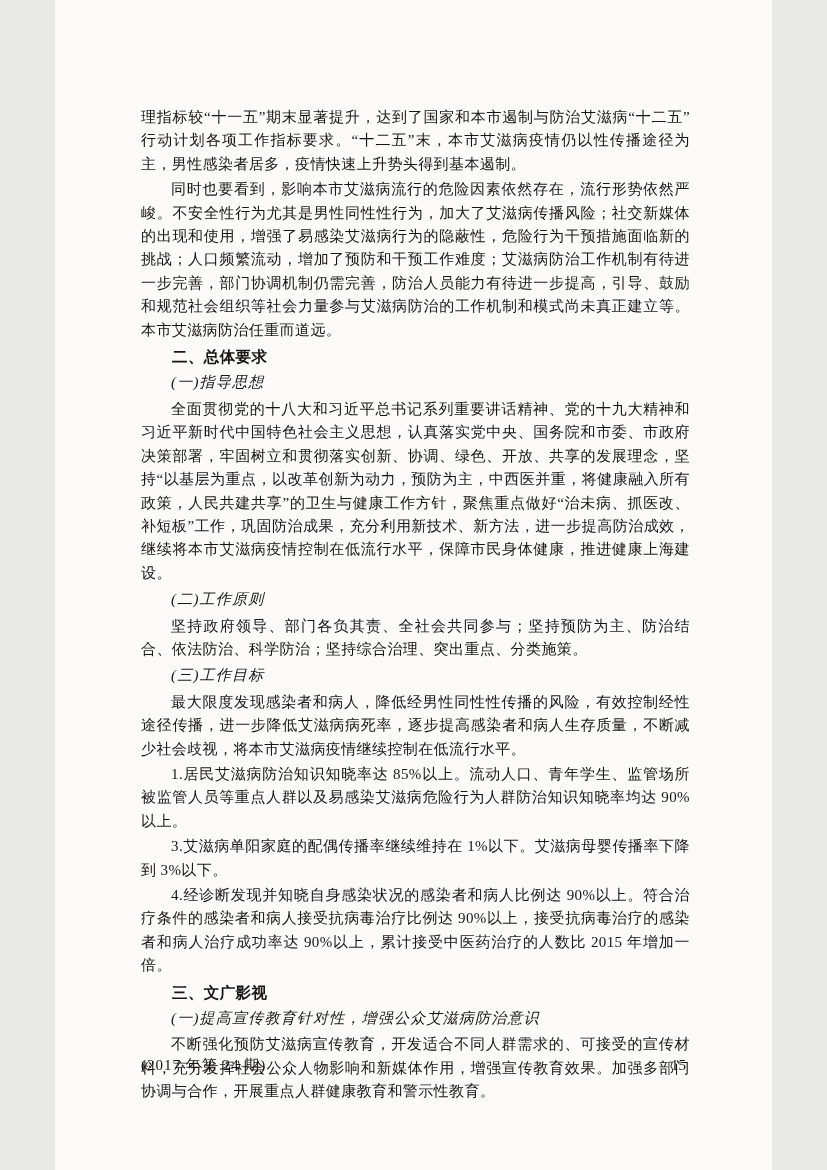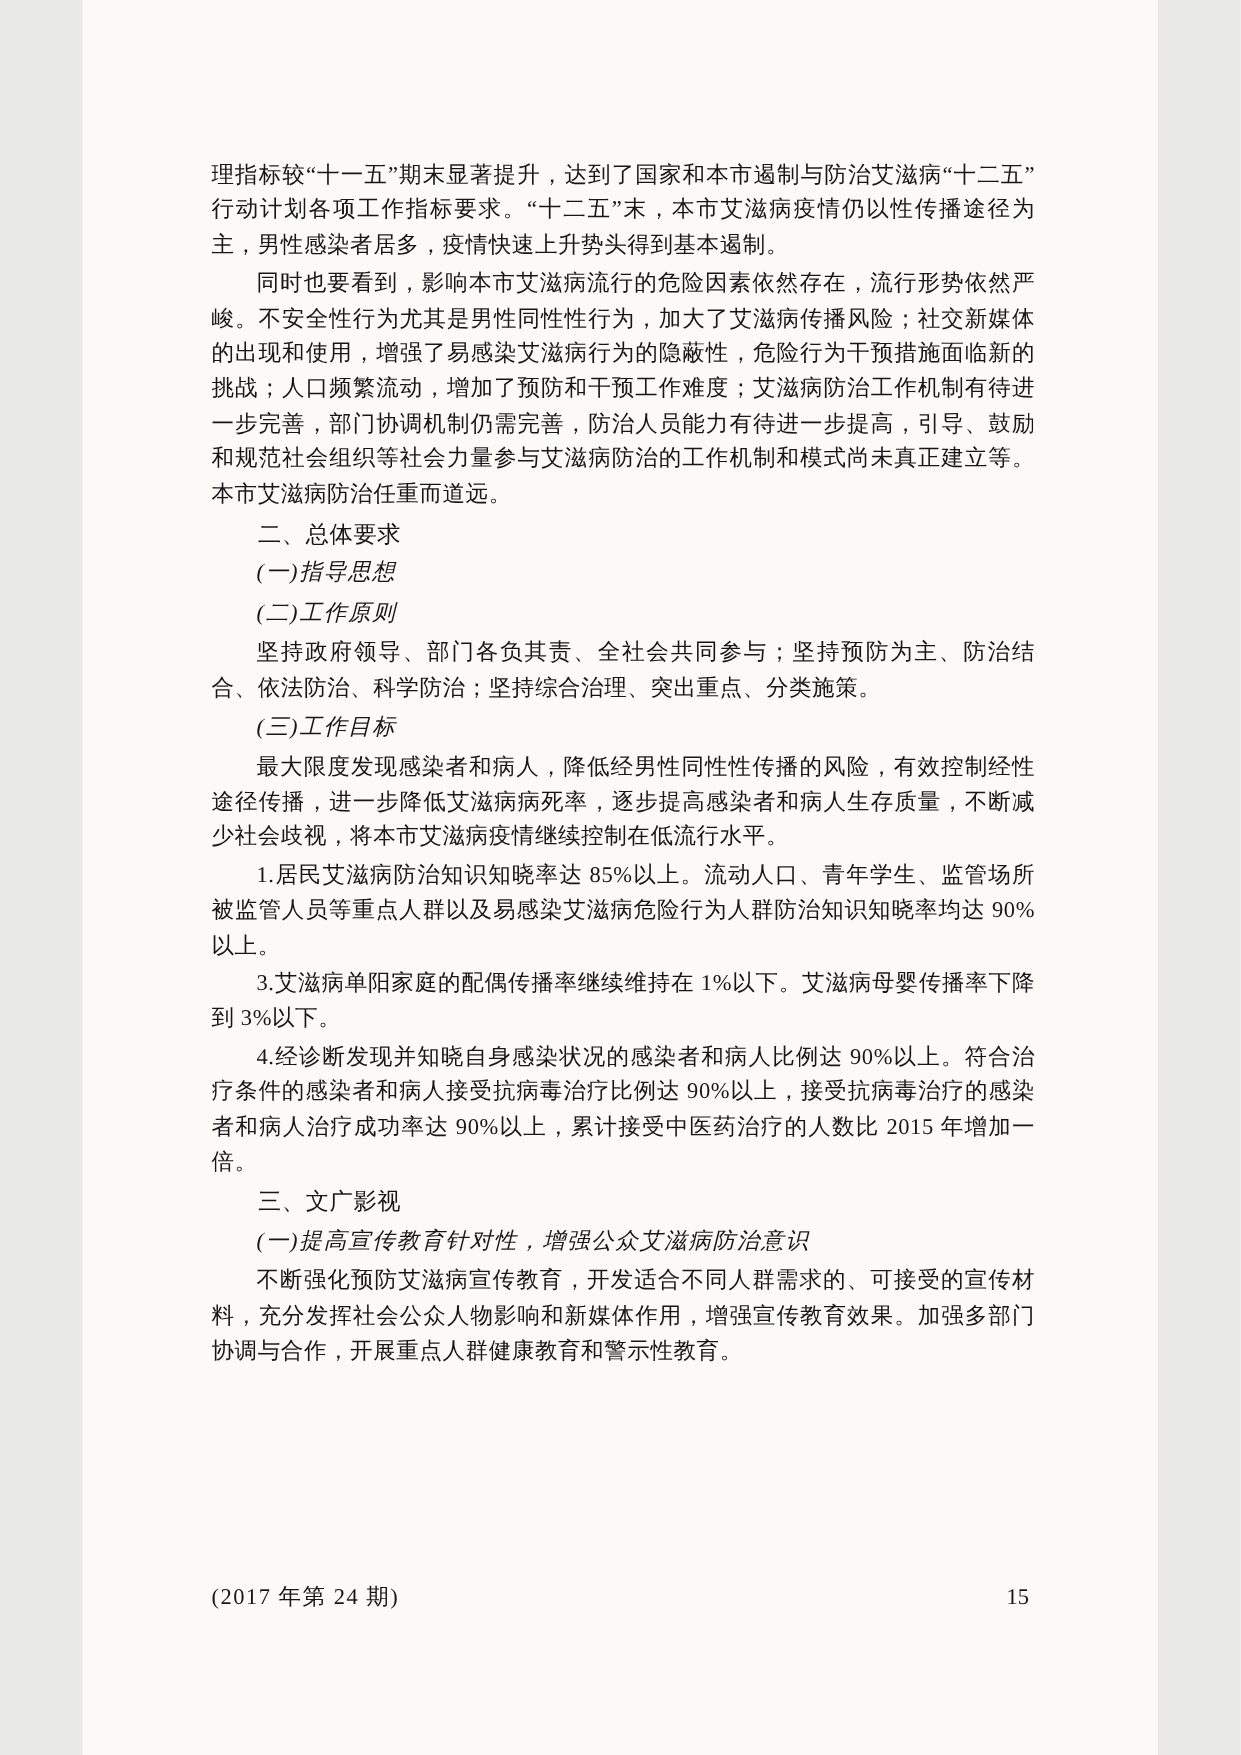--- a/index.html
+++ b/index.html
@@ -22,21 +22,21 @@
   .blk {
     margin: 0 0 2px 0;
     font-size: 15px;
     line-height: 23.4px;
     text-align: justify;
     letter-spacing: 0.4px;
   }
   .blk.indent { text-indent: 2em; }
   .heading {
     font-family: "Liberation Sans", "DejaVu Sans", sans-serif;
-    font-weight: 400;
+    font-weight: 700;
     font-size: 15.5px;
     text-indent: 2em;
     margin: 3px 0 3px 0;
   }
   .subheading {
     font-style: italic;
     font-weight: 500;
     font-size: 15px;
     text-indent: 2em;
     letter-spacing: 1.2px;
@@ -63,20 +63,21 @@
   }
 </style>
 </head>
 <body>
 
 <div class="page">
   <p class="blk body">理指标较“十一五”期末显著提升，达到了国家和本市遏制与防治艾滋病“十二五”行动计划各项工作指标要求。“十二五”末，本市艾滋病疫情仍以性传播途径为主，男性感染者居多，疫情快速上升势头得到基本遏制。</p>
   <p class="blk body indent">同时也要看到，影响本市艾滋病流行的危险因素依然存在，流行形势依然严峻。不安全性行为尤其是男性同性性行为，加大了艾滋病传播风险；社交新媒体的出现和使用，增强了易感染艾滋病行为的隐蔽性，危险行为干预措施面临新的挑战；人口频繁流动，增加了预防和干预工作难度；艾滋病防治工作机制有待进一步完善，部门协调机制仍需完善，防治人员能力有待进一步提高，引导、鼓励和规范社会组织等社会力量参与艾滋病防治的工作机制和模式尚未真正建立等。本市艾滋病防治任重而道远。</p>
   <h2 class="blk heading">二、总体要求</h2>
   <h3 class="blk subheading">(一)指导思想</h3>
+  <p class="blk body indent">全面贯彻党的十八大和习近平总书记系列重要讲话精神、党的十九大精神和习近平新时代中国特色社会主义思想，认真落实党中央、国务院和市委、市政府决策部署，牢固树立和贯彻落实创新、协调、绿色、开放、共享的发展理念，坚持“以基层为重点，以改革创新为动力，预防为主，中西医并重，将健康融入所有政策，人民共建共享”的卫生与健康工作方针，聚焦重点做好“治未病、抓医改、补短板”工作，巩固防治成果，充分利用新技术、新方法，进一步提高防治成效，继续将本市艾滋病疫情控制在低流行水平，保障市民身体健康，推进健康上海建设。</p>
   <h3 class="blk subheading">(二)工作原则</h3>
   <p class="blk body indent">坚持政府领导、部门各负其责、全社会共同参与；坚持预防为主、防治结合、依法防治、科学防治；坚持综合治理、突出重点、分类施策。</p>
   <h3 class="blk subheading">(三)工作目标</h3>
   <p class="blk body indent">最大限度发现感染者和病人，降低经男性同性性传播的风险，有效控制经性途径传播，进一步降低艾滋病病死率，逐步提高感染者和病人生存质量，不断减少社会歧视，将本市艾滋病疫情继续控制在低流行水平。</p>
   <p class="blk body indent">1.居民艾滋病防治知识知晓率达 85%以上。流动人口、青年学生、监管场所被监管人员等重点人群以及易感染艾滋病危险行为人群防治知识知晓率均达 90%以上。</p>
   <p class="blk body indent">3.艾滋病单阳家庭的配偶传播率继续维持在 1%以下。艾滋病母婴传播率下降到 3%以下。</p>
   <p class="blk body indent">4.经诊断发现并知晓自身感染状况的感染者和病人比例达 90%以上。符合治疗条件的感染者和病人接受抗病毒治疗比例达 90%以上，接受抗病毒治疗的感染者和病人治疗成功率达 90%以上，累计接受中医药治疗的人数比 2015 年增加一倍。</p>
   <h2 class="blk heading">三、文广影视</h2>
   <h3 class="blk subheading">(一)提高宣传教育针对性，增强公众艾滋病防治意识</h3>
   <p class="blk body indent">不断强化预防艾滋病宣传教育，开发适合不同人群需求的、可接受的宣传材料，充分发挥社会公众人物影响和新媒体作用，增强宣传教育效果。加强多部门协调与合作，开展重点人群健康教育和警示性教育。</p>

